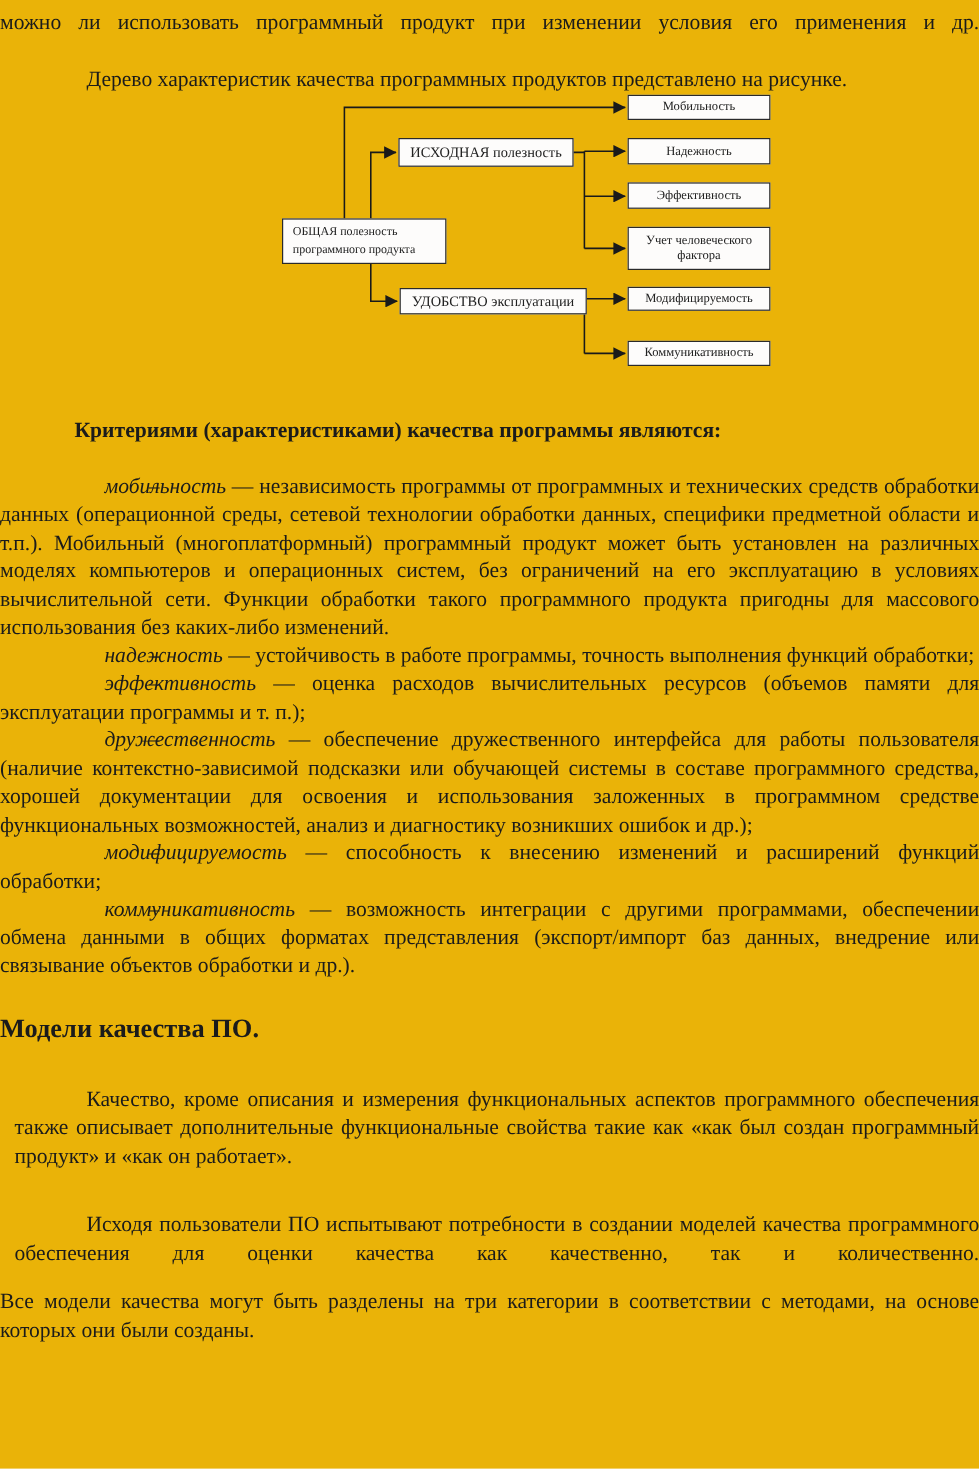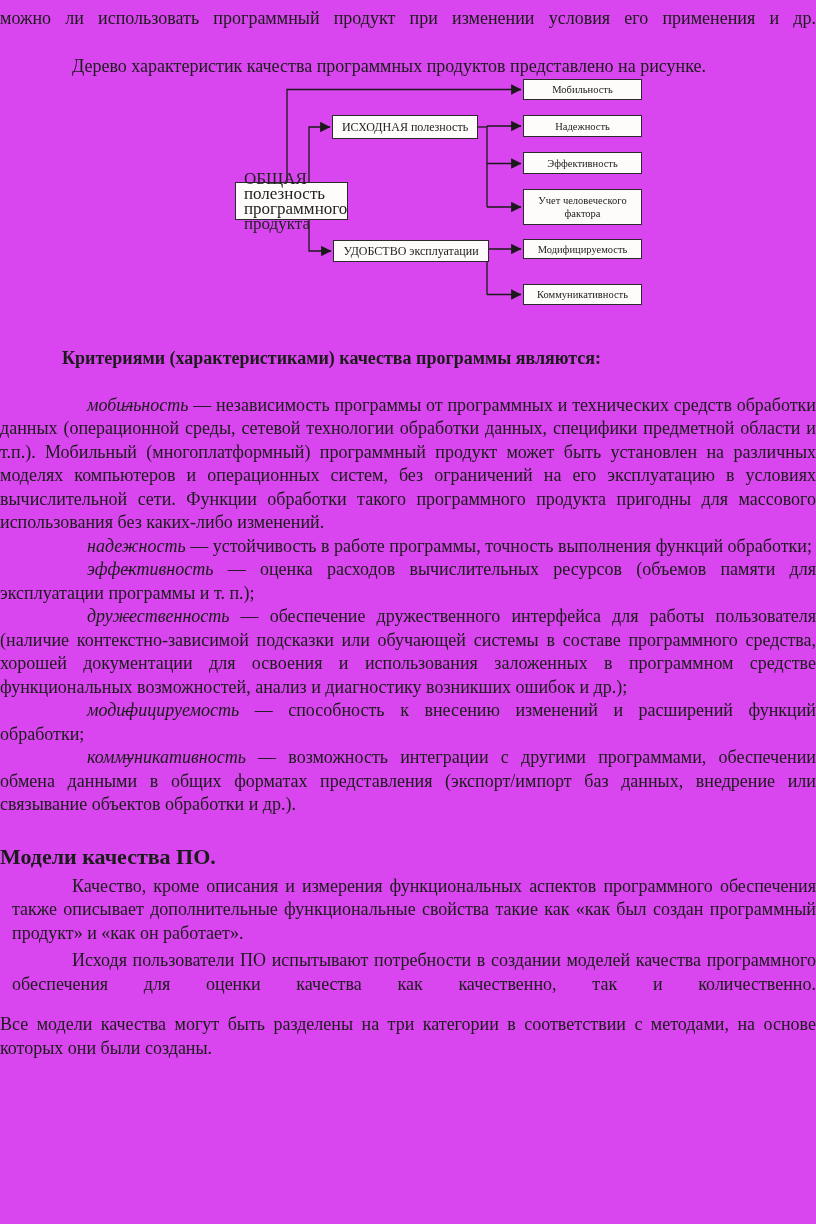--- a/index.html
+++ b/index.html
@@ -5,21 +5,21 @@
   html, body {
     margin: 0;
     padding: 0;
     background: #ffffff;
   }
   .page {
     position: relative;
     width: 816px;
     height: 1224px;
     margin: 0 auto;
-    background: #d946ef;
+    background: #eab308;
     color: #1b1b1b;
     font-family: "Liberation Serif", "DejaVu Serif", serif;
     font-size: 18px;
     line-height: 23.5px;
     overflow: hidden;
     box-sizing: border-box;
     padding-top: 7px;
   }
   p { margin: 0; }
   .just { text-align: justify; }
@@ -34,21 +34,21 @@
   .list-item { text-indent: 62px; text-align: justify; }
   .list-item.first { margin-top: 23px; }
   .list-item .marker { display: inline-block; width: 25px; font-style: normal; }
   .list-item .term { font-style: italic; }
   .models-heading {
     margin: 26px 0 0 0;
     font-size: 22px;
     line-height: 28px;
     font-weight: bold;
   }
-  .body-par { margin-top: 4px; }
+  .body-par { margin-top: 34px; }
   .body-par.tight { margin-top: 16px; }
   .body-par.last { margin-top: 17px; }
 
   
   .diagram {
     position: relative;
     width: 816px;
     height: 228px;
     margin-top: 1px;
   }
@@ -65,25 +65,25 @@
     font-size: 11px;
     line-height: 14px;
     color: #222;
     display: flex;
     align-items: center;
     justify-content: center;
     text-align: center;
     padding: 1px 3px;
   }
   .dbox.root {
-    left: 235px; top: 103px; width: 113px; height: 38px;
+    left: 235px; top: 103px; width: 137px; height: 38px;
     justify-content: flex-start;
     text-align: left;
     padding-left: 8px;
-    font-size: 17px;
+    font-size: 10px;
     line-height: 15px;
   }
   .dbox.mid-a { left: 332px; top: 36px;  width: 146px; height: 24px; font-size: 12px; }
   .dbox.mid-b { left: 333px; top: 161px; width: 156px; height: 22px; font-size: 12px; }
   .dbox.leaf  { left: 523px; width: 119px; font-size: 10.5px; line-height: 13px; }
   .dbox.leaf-0 { top: 0;     height: 21px; }
   .dbox.leaf-1 { top: 36px;  height: 22px; }
   .dbox.leaf-2 { top: 73px;  height: 22px; }
   .dbox.leaf-3 { top: 110px; height: 36px; }
   .dbox.leaf-4 { top: 160px; height: 20px; }

